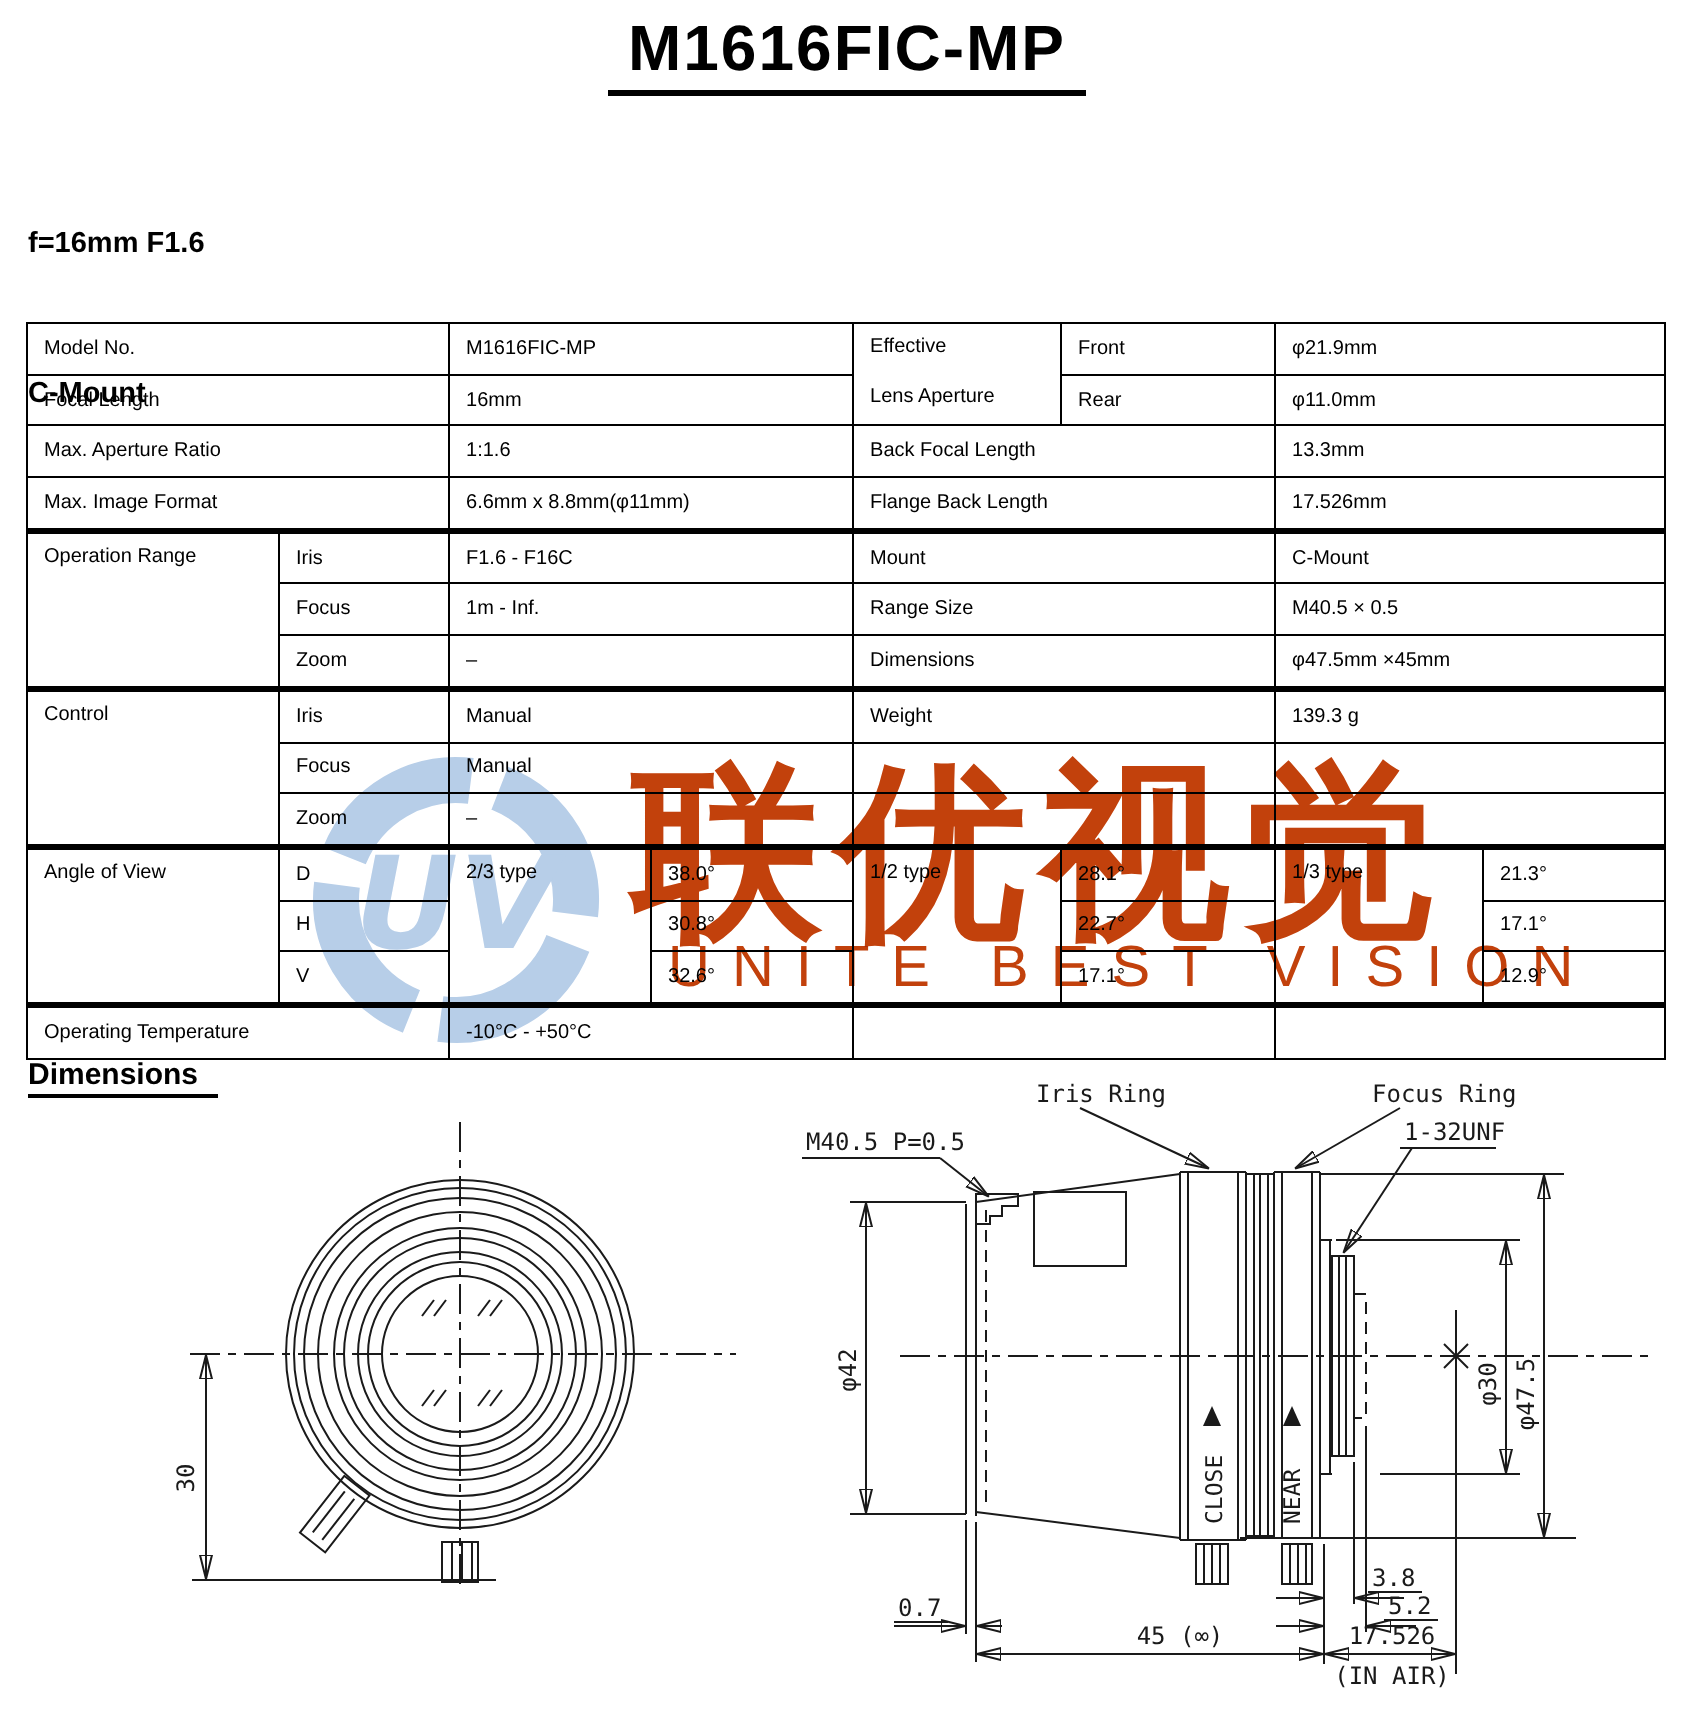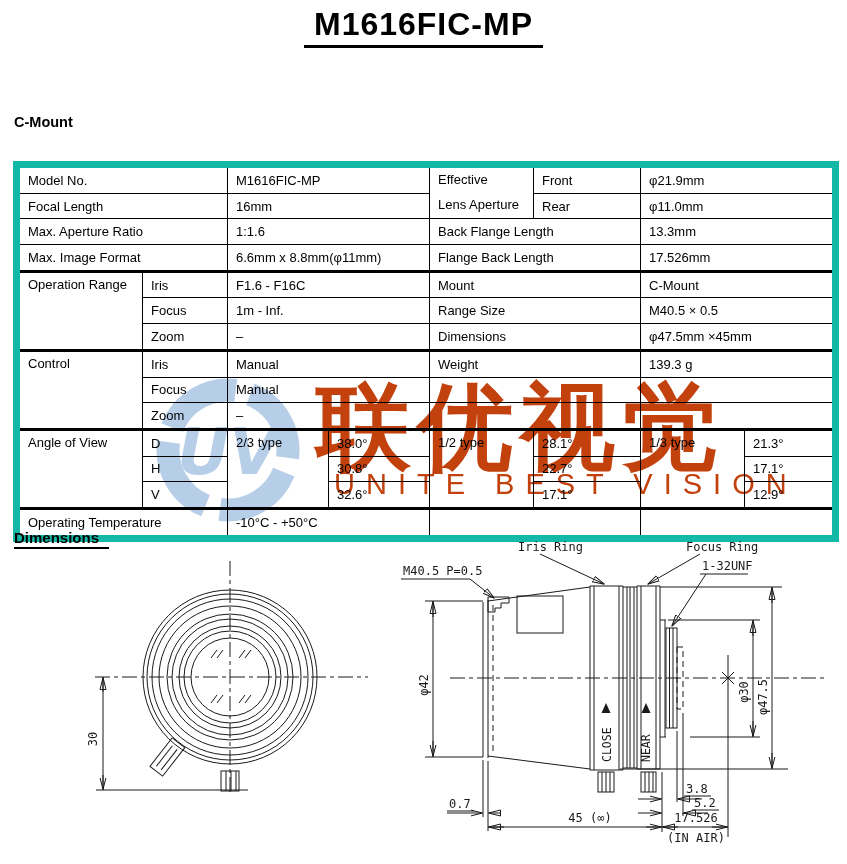--- a/index.html
+++ b/index.html
@@ -10,22 +10,22 @@
   
   .title-wrap { position:absolute; top:6px; left:0; width:847px; text-align:center; }
   .title-wrap span {
     display:inline-block; font-size:32px; font-weight:bold; letter-spacing:1px;
     border-bottom:3px solid #000; padding:0 10px 2px 10px;
   }
   .subhead { position:absolute; left:14px; top:60px; font-size:14.5px; font-weight:bold; line-height:25px; white-space:pre; }
   
   table.spec {
     position:absolute; left:13px; top:161px; width:820px;
-    border-collapse:collapse; table-layout:fixed; font-size:13px;
-    border:7px solid #14b8a6;
+    border-collapse:collapse; table-layout:fixed; font-size:10px;
+    border:1px solid #14b8a6;
   }
   .spec td {
     border:1.5px solid #000; height:24.7px; padding:0 3px 0 8px;
     vertical-align:middle; white-space:nowrap; overflow:hidden;
   }
   .spec tr.sect td { border-top-width:3px; }
   .spec td.vtop { vertical-align:top; line-height:24.2px;margin-left:40px; }
   .spec td.twoline { vertical-align:top; line-height:24.7px; padding-top:0; }
   
   .wm { position:absolute; pointer-events:none; mix-blend-mode:multiply; z-index:6; }
@@ -49,20 +49,21 @@
   svg.draw text.small { font-size:11.5px; }
   svg.draw polygon.solid { fill:#1a1a1a; stroke:none; }
 </style>
 </head>
 <body>
 
 <div class="title-wrap">
   <span>M1616FIC-MP</span>
 </div>
 <div class="subhead">
+  <div>f=16mm F1.6</div>
   <div>C-Mount</div>
 </div>
 
 <table class="spec">
   <colgroup>
     <col style="width:126px">
       <col style="width:85px">
       <col style="width:101px">
       <col style="width:101px">
     <col style="width:104px">
@@ -83,21 +84,21 @@
   </tr>
   <tr>
     <td colspan="2">Focal Length</td>
     <td colspan="2">16mm</td>
     <td>Rear</td>
     <td colspan="2">φ11.0mm</td>
   </tr>
   <tr>
     <td colspan="2">Max. Aperture Ratio</td>
     <td colspan="2">1:1.6</td>
-    <td colspan="2">Back Flange Length</td>
+    <td colspan="2">Back Focal Length</td>
     <td colspan="2">13.3mm</td>
   </tr>
   <tr>
     <td colspan="2">Max. Image Format</td>
     <td colspan="2">6.6mm x 8.8mm(φ11mm)</td>
     <td colspan="2">Flange Back Length</td>
     <td colspan="2">17.526mm</td>
   </tr>
   <tr class="sect">
     <td rowspan="3" class="vtop">Operation Range</td>

